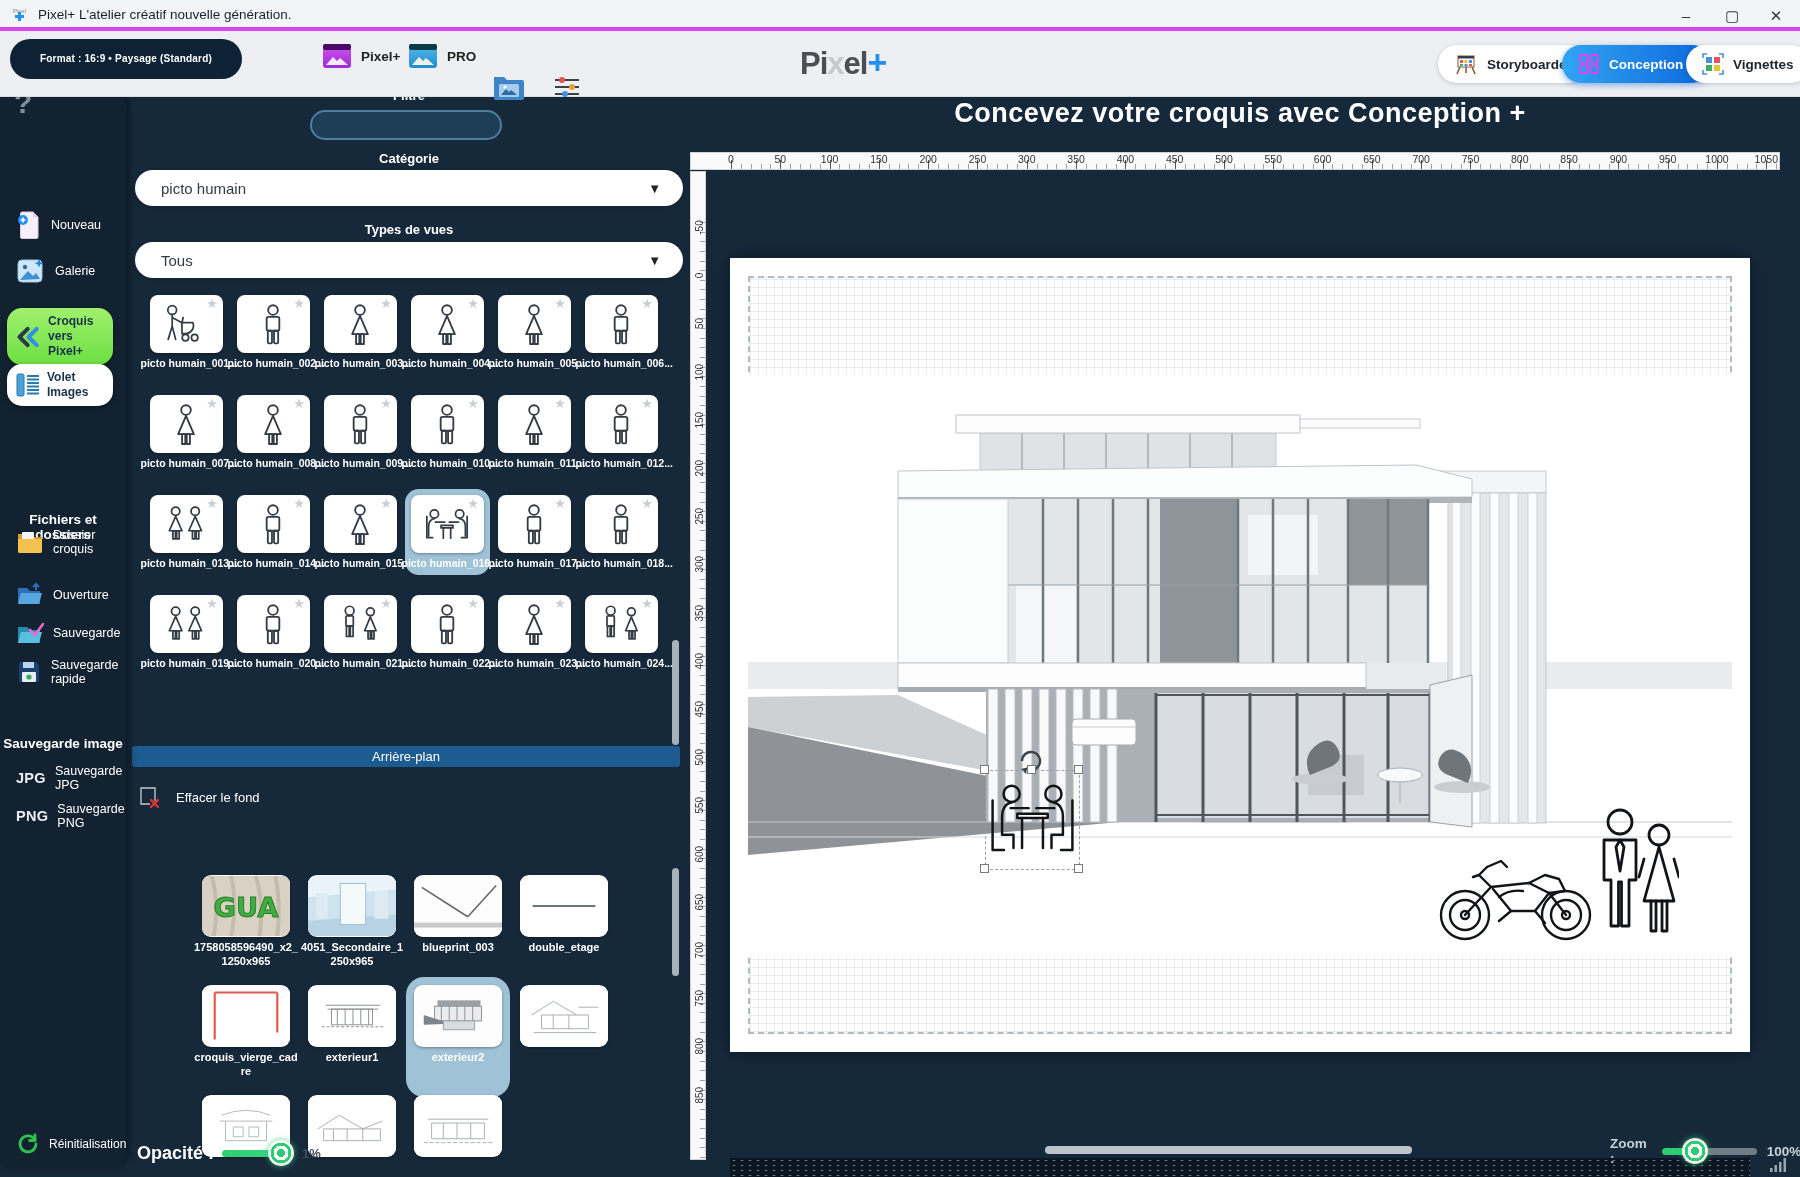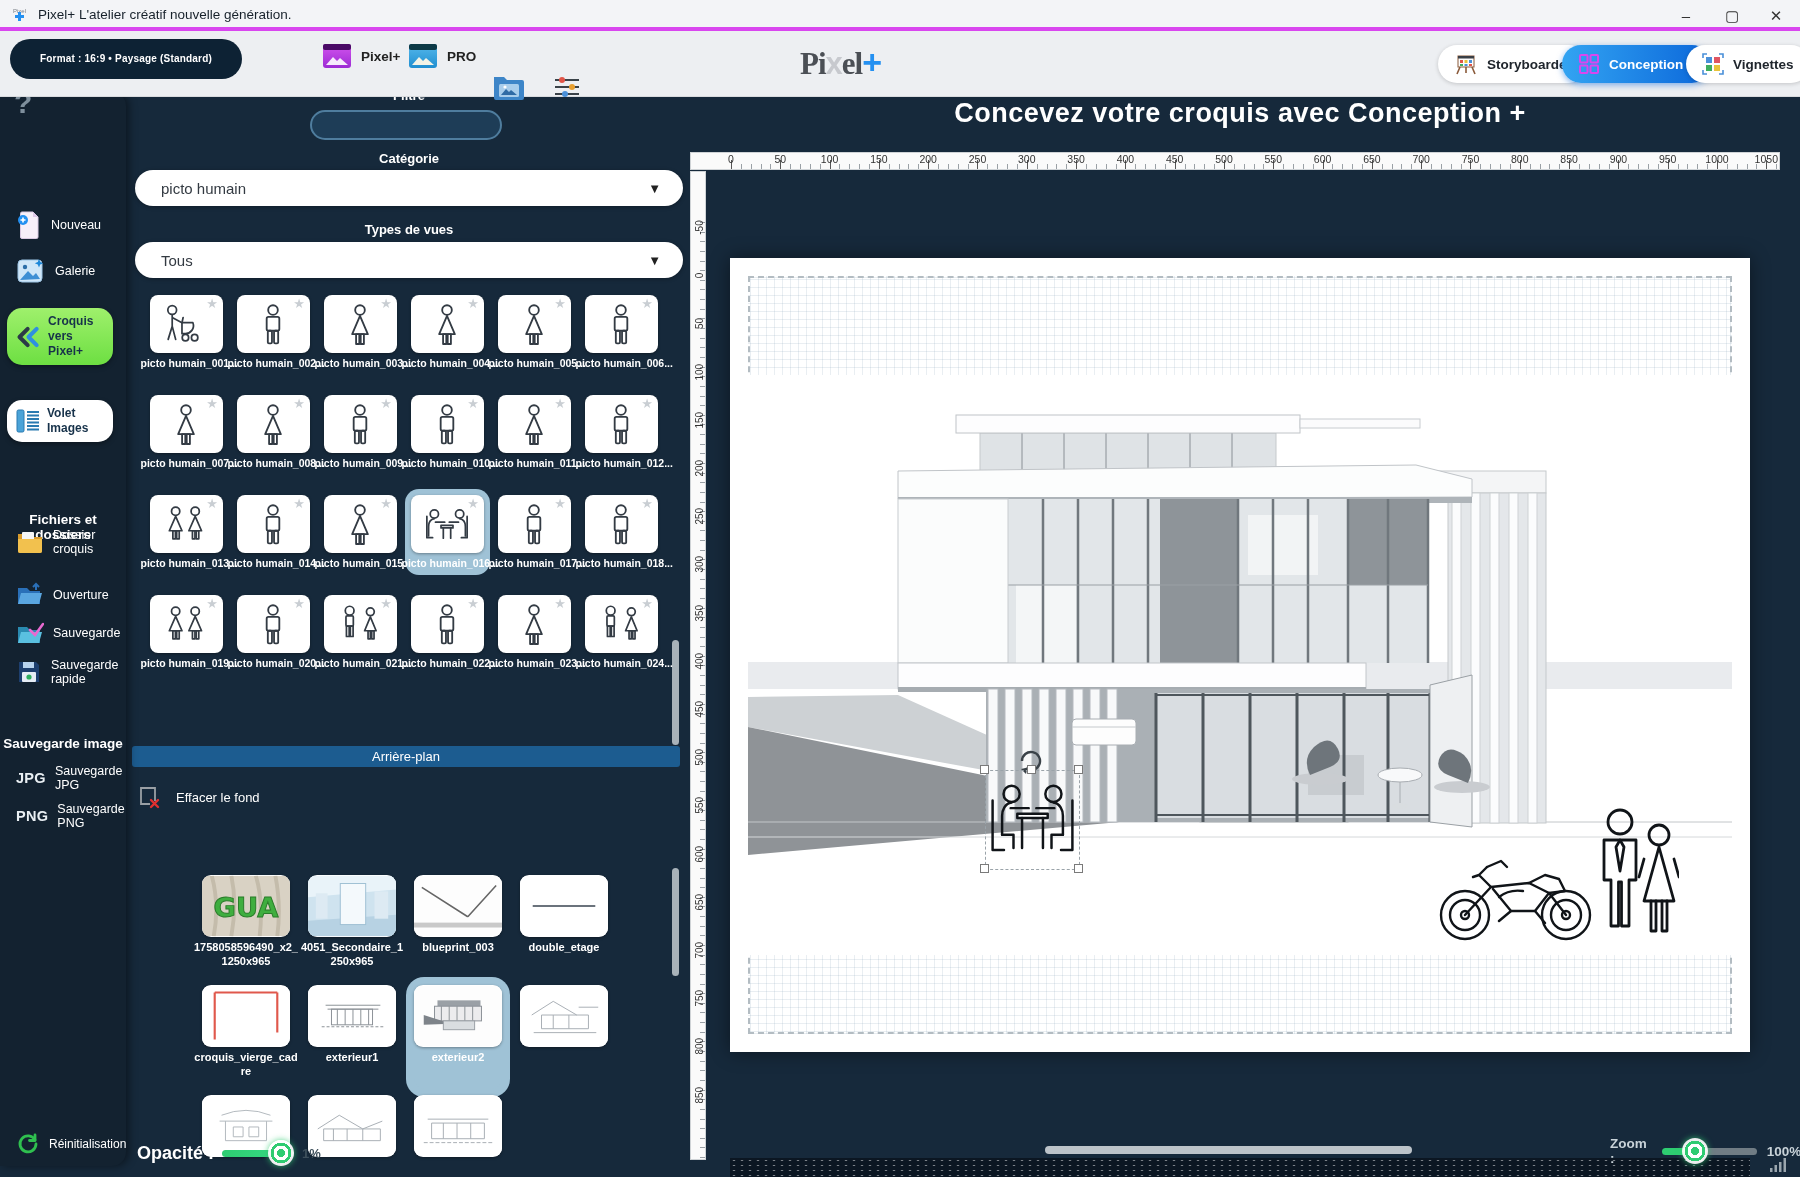--- a/index.html
+++ b/index.html
@@ -9,36 +9,36 @@
   
   .titlebar { position:absolute; left:0; top:0; width:1800px; height:31px; background:#f3f4f7; border-bottom:4px solid #d946ef; z-index:50; }
   .titlebar .app-title { position:absolute; left:38px; top:7px; font-size:13.5px; color:#17212b; }
   .win-btn { position:absolute; top:2px; width:42px; height:27px; text-align:center; line-height:27px; font-size:15px; color:#333; cursor:default; }
 
   
   .toolbar { position:absolute; left:0; top:31px; width:1800px; height:66px; background:#edeff2; border-bottom:1px solid #d9dbde; z-index:40; }
   .format-pill { position:absolute; left:10px; top:8px; height:40px; border-radius:21px; background:#0d2234; color:#fff; font-size:10px; font-weight:bold; line-height:40px; padding:0 30px; letter-spacing:.2px;text-align:right; }
   .tool-ic-btn { position:absolute; top:12px; display:flex; align-items:center; gap:9px; font-size:13.5px; font-weight:bold; color:#222; }
   .logo { position:absolute; left:800px; top:12px; font-size:31px; font-weight:bold; letter-spacing:-1px; }
-  .logo .d { color:#4b4f55;font-family:Liberation Serif, serif; } .logo .l { color:#c7c9ce; } .logo .p { color:#2490f1; font-size:34px; }
+  .logo .d { color:#4b4f55; } .logo .l { color:#c7c9ce; } .logo .p { color:#2490f1; font-size:34px; }
   .mode-pill { position:absolute; top:14px; height:38px; border-radius:19px; background:#fff; box-shadow:0 1px 4px rgba(0,0,0,.18); display:flex; align-items:center; gap:9px; padding:0 16px; font-size:13.5px; font-weight:bold; color:#20262d; }
   .mode-pill.active { background:linear-gradient(90deg,#33a4f2,#0b67da); color:#fff; box-shadow:0 2px 6px rgba(11,103,218,.5); }
 
   
   .main-bg { position:absolute; left:0; top:97px; width:1800px; height:1080px; background:#16293b; }
   .pattern { position:absolute; left:0; top:0; width:1800px; height:1177px; pointer-events:none; }
 
   
   .sidebar { position:absolute; left:0; top:92px; width:126px; height:1074px; background:#132230; border-radius:0 14px 14px 0; box-shadow:3px 0 8px rgba(0,0,0,.45); z-index:20; }
   .help-q { position:absolute; left:14px; top:-6px; font-size:30px; font-weight:bold; color:#7e8f9c; }
   .side-row { position:absolute; left:16px; width:106px; display:flex; align-items:center; gap:9px; color:#fff; font-size:12.5px; cursor:default; }
   .side-row svg { flex:0 0 auto; }
   .side-pill { position:absolute; left:7px; width:106px; border-radius:15px; display:flex; align-items:center; gap:6px; padding:6px 8px; font-size:12px; font-weight:bold; color:#17324a; line-height:1.25; }
   .pill-green { background:linear-gradient(180deg,#9ff06c,#6ddf42); box-shadow:0 2px 5px rgba(0,0,0,.35); }
-  .pill-white { background:#fff; box-shadow:0 2px 5px rgba(0,0,0,.35);margin-top:36px; }
+  .pill-white { background:#fff; box-shadow:0 2px 5px rgba(0,0,0,.35); }
   .side-head { position:absolute; left:0; width:126px; text-align:center; color:#fff; font-size:13.5px; font-weight:bold; }
   .fmt-ic { font-size:14.5px; font-weight:bold; color:#e9eff3; letter-spacing:.3px; }
 
   
   .panel-label { position:absolute; left:135px; width:548px; text-align:center; color:#fff; font-size:13px; font-weight:bold; }
   .filtre-input { position:absolute; left:310px; top:110px; width:192px; height:30px; border-radius:15px; background:#1e3d57; border:2px solid #4f7d9e; color:#dfe8ee; font-size:13px; padding:0 12px; outline:none; }
   .dropdown { position:absolute; left:135px; width:548px; height:36px; border-radius:18px; background:#fff; box-shadow:0 1px 4px rgba(0,0,0,.3); display:flex; align-items:center; font-size:15px; color:#333a42; padding:0 26px; cursor:default; }
   .dropdown .chev { position:absolute; right:22px; font-size:13px; color:#222; }
 
   .picto-grid { position:absolute; left:150px; top:295px; display:grid; grid-template-columns:repeat(6,73px); gap:26px 14px; }

